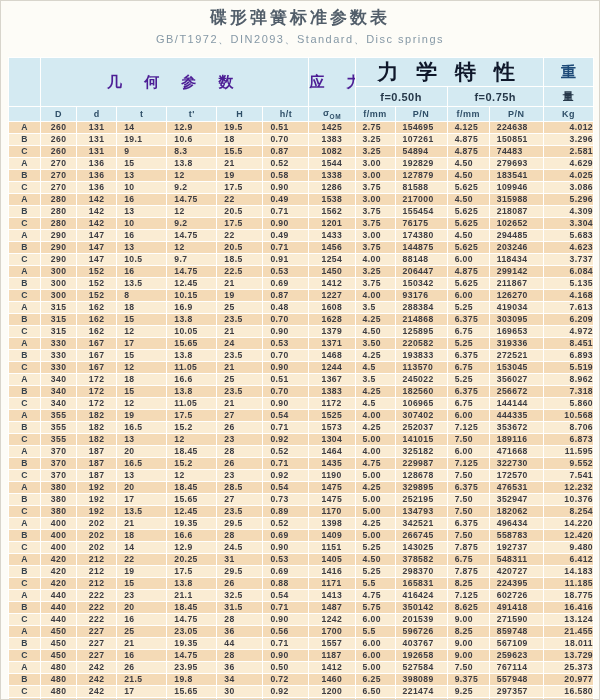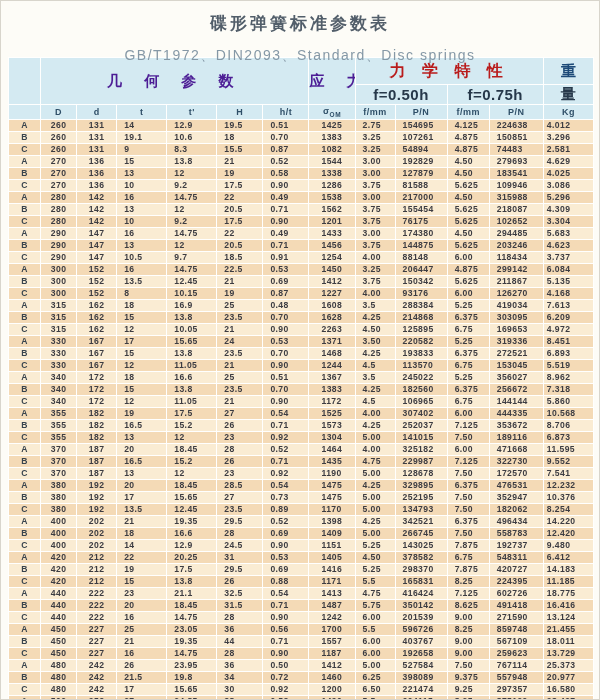--- a/index.html
+++ b/index.html
@@ -2,58 +2,58 @@
 <html><head>
 <meta charset="utf-8">
 <style>
   * { margin:0; padding:0; box-sizing:border-box; }
   html,body { width:600px; height:700px; overflow:hidden; }
   body {
     background:#fdfcf7;
     font-family:"Liberation Sans","DejaVu Sans",sans-serif;
     border:1px solid #d8d5cc;
   }
-  .title-area { text-align:center; padding-top:11px; height:56px; }
+  .title-area { text-align:center; padding-top:5px; height:56px; }
   .doc-title {
     font-size:17px; font-weight:bold; color:#525e6a; letter-spacing:3px;
   }
   .doc-subtitle {
-    font-size:14px; color:#8598a6; letter-spacing:1.5px; margin-top:12px;
+    font-size:11px; color:#8598a6; letter-spacing:1.5px; margin-top:3px;
   }
   .data-table {
     margin:0 7px; width:586px; border-collapse:collapse; table-layout:fixed;
     border:1px solid #c3d5dd;
   }
   .data-table th, .data-table td {
     border:1px solid rgba(255,255,255,0.85);
     overflow:hidden; white-space:nowrap;
   }
   thead th { background:#d4eaf2; }
   .grp {
     font-size:15px; font-weight:bold; color:#4c1d95; letter-spacing:9px;
     text-align:center; vertical-align:middle;
   }
-  .grp-mech { letter-spacing:6px; font-size:16px; color:#b91c1c;margin-left:22px; }
+  .grp-mech { letter-spacing:6px; font-size:21px; color:#0f172a;margin-left:22px; }
   .grp-weight { letter-spacing:0; font-size:15px; color:#1d4a78; }
   tr.hrow1 th { height:27px; }
-  tr.hrow2 th { height:20px; font-size:15px; font-weight:bold; color:#26384a; letter-spacing:0.5px; }
+  tr.hrow2 th { height:20px; font-size:11px; font-weight:bold; color:#26384a; letter-spacing:0.5px; }
   tr.hrow3 th { height:15px; font-size:9px; font-weight:bold; color:#2f4f68; letter-spacing:0.5px; text-align:center; }
   tr.hrow3 th sub { font-size:6.5px; }
   tbody tr { height:11.37px; }
   tbody td {
     font-size:8.6px; font-weight:bold; color:#3c3c42;
     line-height:11px; letter-spacing:0.4px;
     padding-left:7px; text-align:left;
   }
   tbody tr:nth-child(odd)  td { background:#f4dab6; }
   tbody tr:nth-child(even) td { background:#faecd3; }
   tbody td:nth-child(1) { text-align:center; padding-left:0; color:#38444e; }
   tbody td:nth-child(2), tbody td:nth-child(3) { text-align:center; padding-left:0; }
   tbody td:nth-child(8) { padding-left:12px; }
-  tbody td:nth-child(13){ padding-left:3px; }
+  tbody td:nth-child(13){ padding-left:3px;text-align:right; }
 </style>
 </head>
 <body>
 
 <div class="title-area">
   <div class="doc-title">碟形弹簧标准参数表</div>
   <div class="doc-subtitle">GB/T1972、DIN2093、Standard、Disc springs</div>
 </div>
 
 <table class="data-table">
@@ -358,21 +358,21 @@
         <td>6.209</td>
       </tr>
       <tr>
         <td>C</td>
         <td>315</td>
         <td>162</td>
         <td>12</td>
         <td>10.05</td>
         <td>21</td>
         <td>0.90</td>
-        <td>2263</td>
+        <td>1379</td>
         <td>4.50</td>
         <td>125895</td>
         <td>6.75</td>
         <td>169653</td>
         <td>4.972</td>
       </tr>
       <tr>
         <td>A</td>
         <td>330</td>
         <td>167</td>

